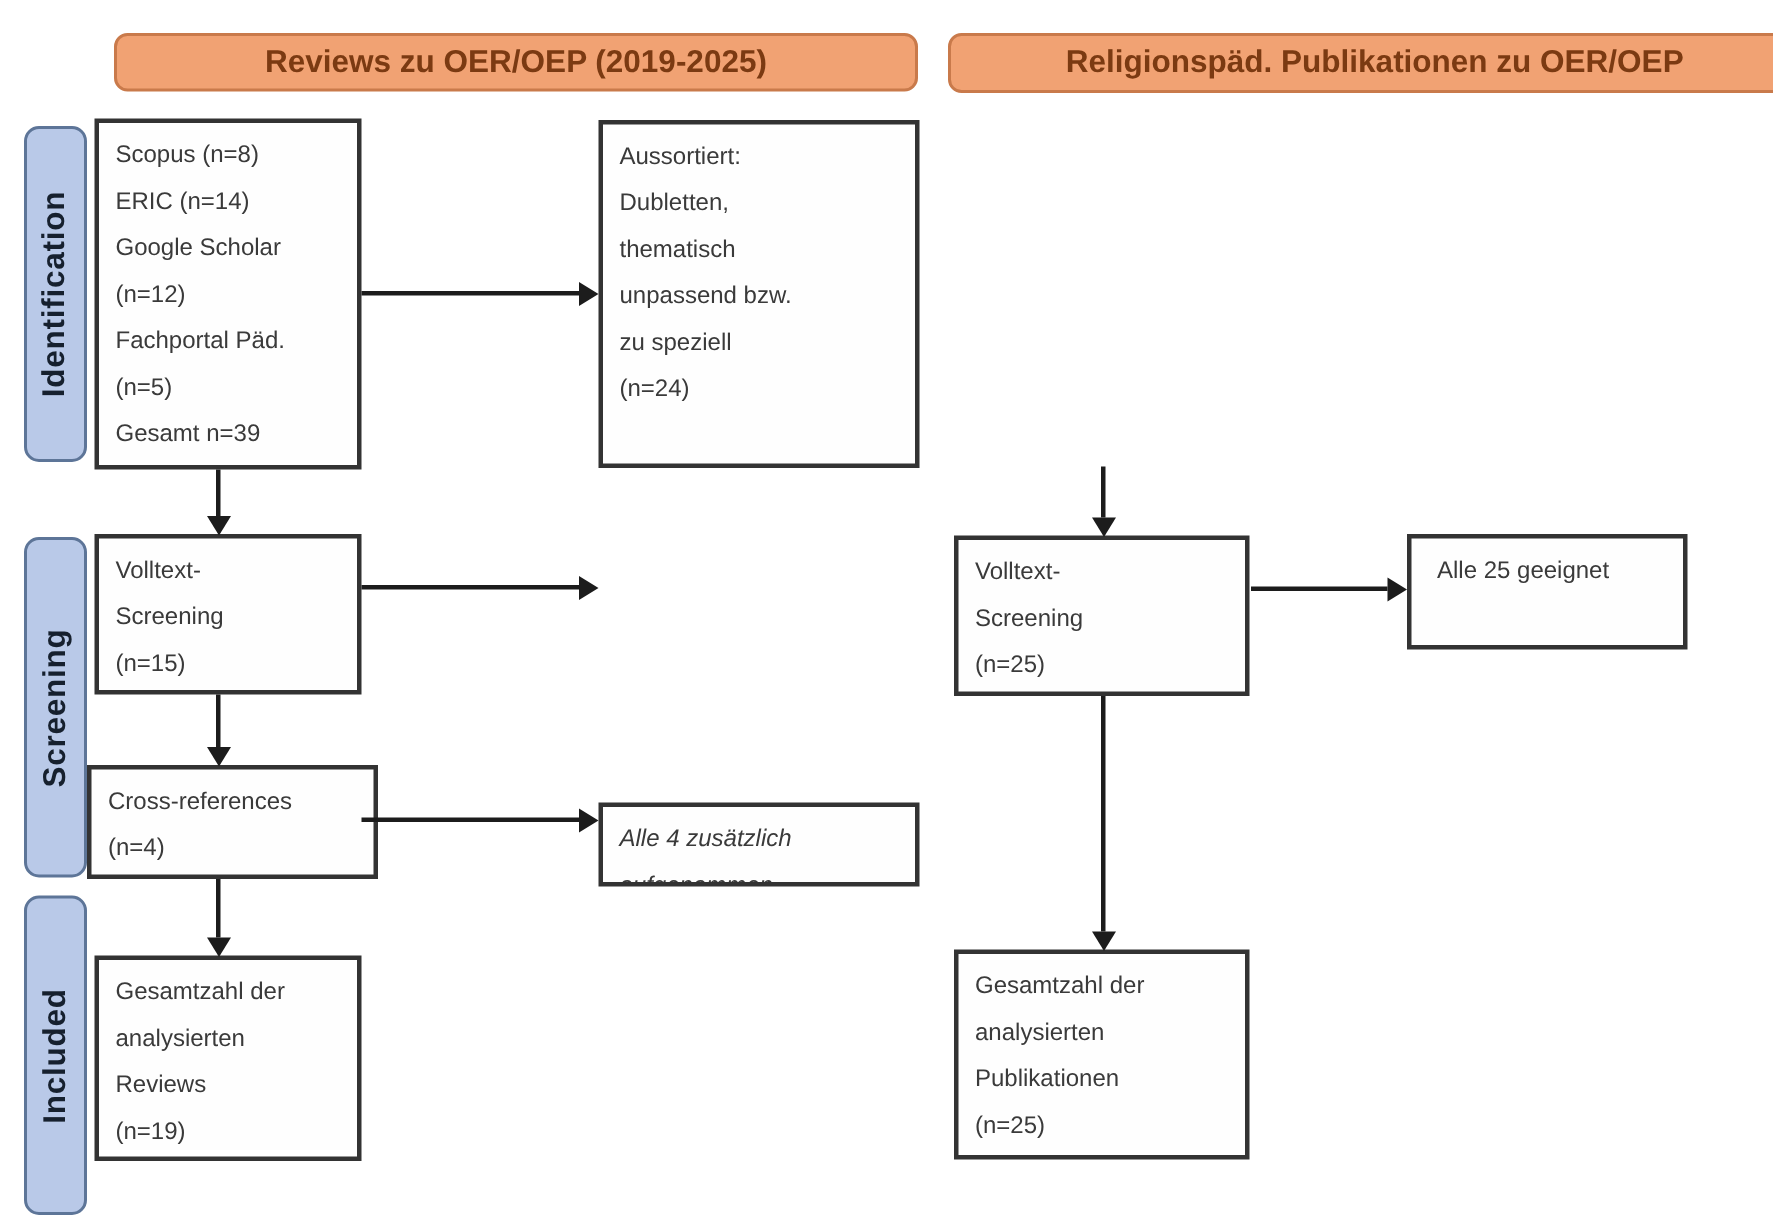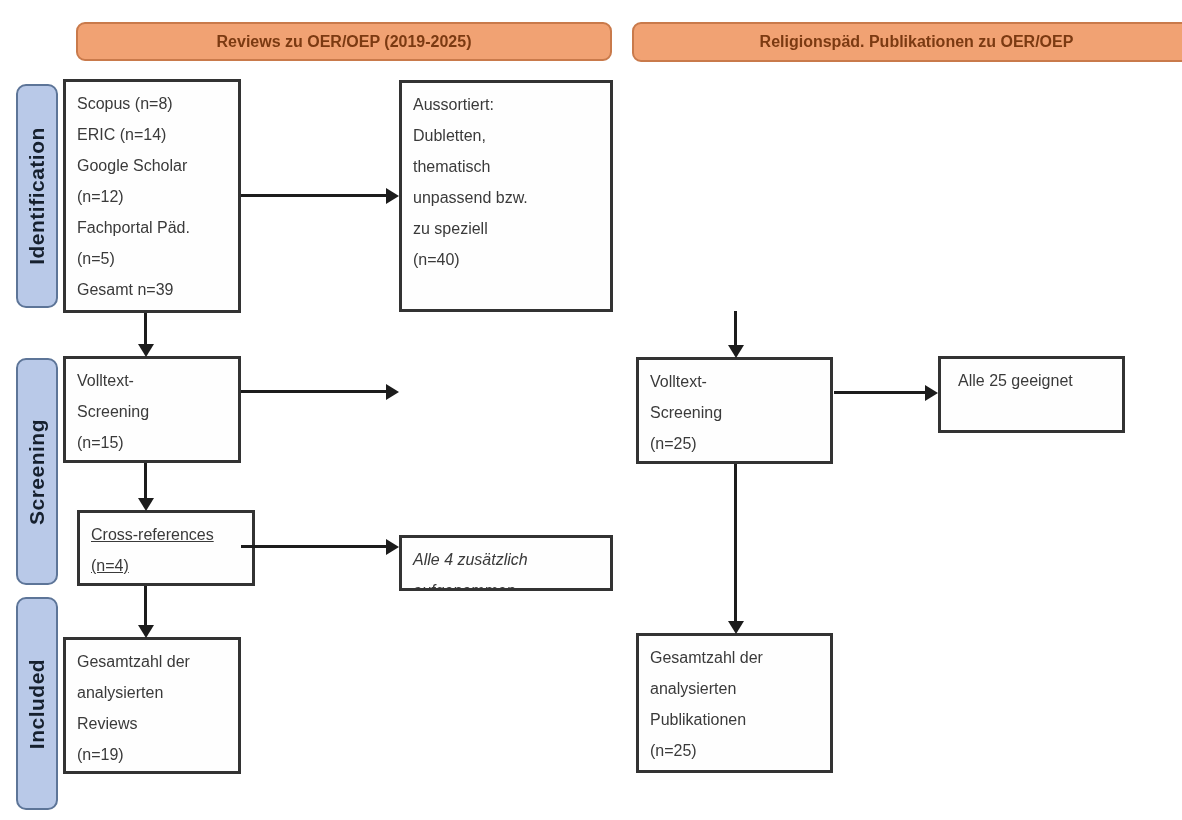--- a/index.html
+++ b/index.html
@@ -26,21 +26,21 @@
     background: var(--page-bg);
     overflow: hidden;
   }
 
   .col-header {
     position: absolute;
     background: var(--header-fill);
     border: 2px solid var(--header-border);
     border-radius: 9px;
     color: var(--header-text);
-    font-size: 16px;
+    font-size: 21px;
     font-weight: 700;
     display: flex;
     align-items: center;
     justify-content: center;
     text-align: center;
     white-space: nowrap;
   }
 
   .stage-pill {
     position: absolute;
@@ -129,28 +129,28 @@
 (n=12)
 Fachportal Päd.
 (n=5)
 Gesamt n=39</div>
 
   <div class="box" style="left:399px; top:80px; width:214px; height:232px;">Aussortiert:
 Dubletten,
 thematisch
 unpassend bzw.
 zu speziell
-(n=40)</div>
+(n=24)</div>
 
   <div class="box" style="left:63px; top:356px; width:178px; height:107px;">Volltext-
 Screening
 (n=15)</div>
 
 
-  <div class="box" style="left:77px; top:510px; width:178px; height:76px;text-decoration:underline;">Cross-references
+  <div class="box" style="left:58px; top:510px; width:194px; height:76px;">Cross-references
 (n=4)</div>
 
   <div class="box" style="left:399px; top:535px; width:214px; height:56px;font-style:italic;">Alle 4 zusätzlich
 aufgenommen</div>
 
   <div class="box" style="left:63px; top:637px; width:178px; height:137px;">Gesamtzahl der
 analysierten
 Reviews
 (n=19)</div>
 

